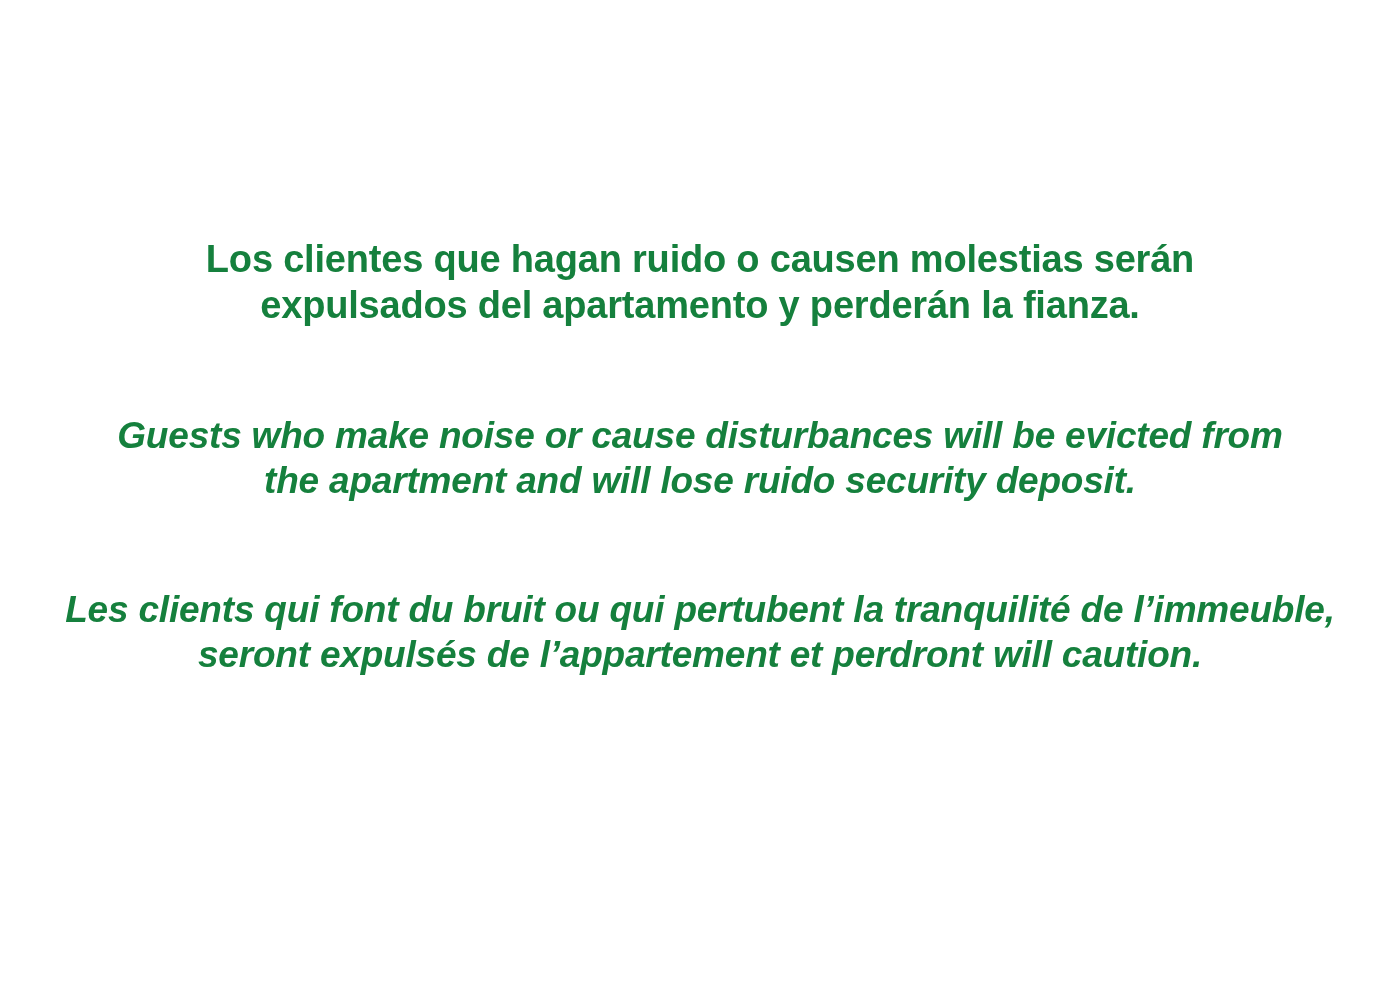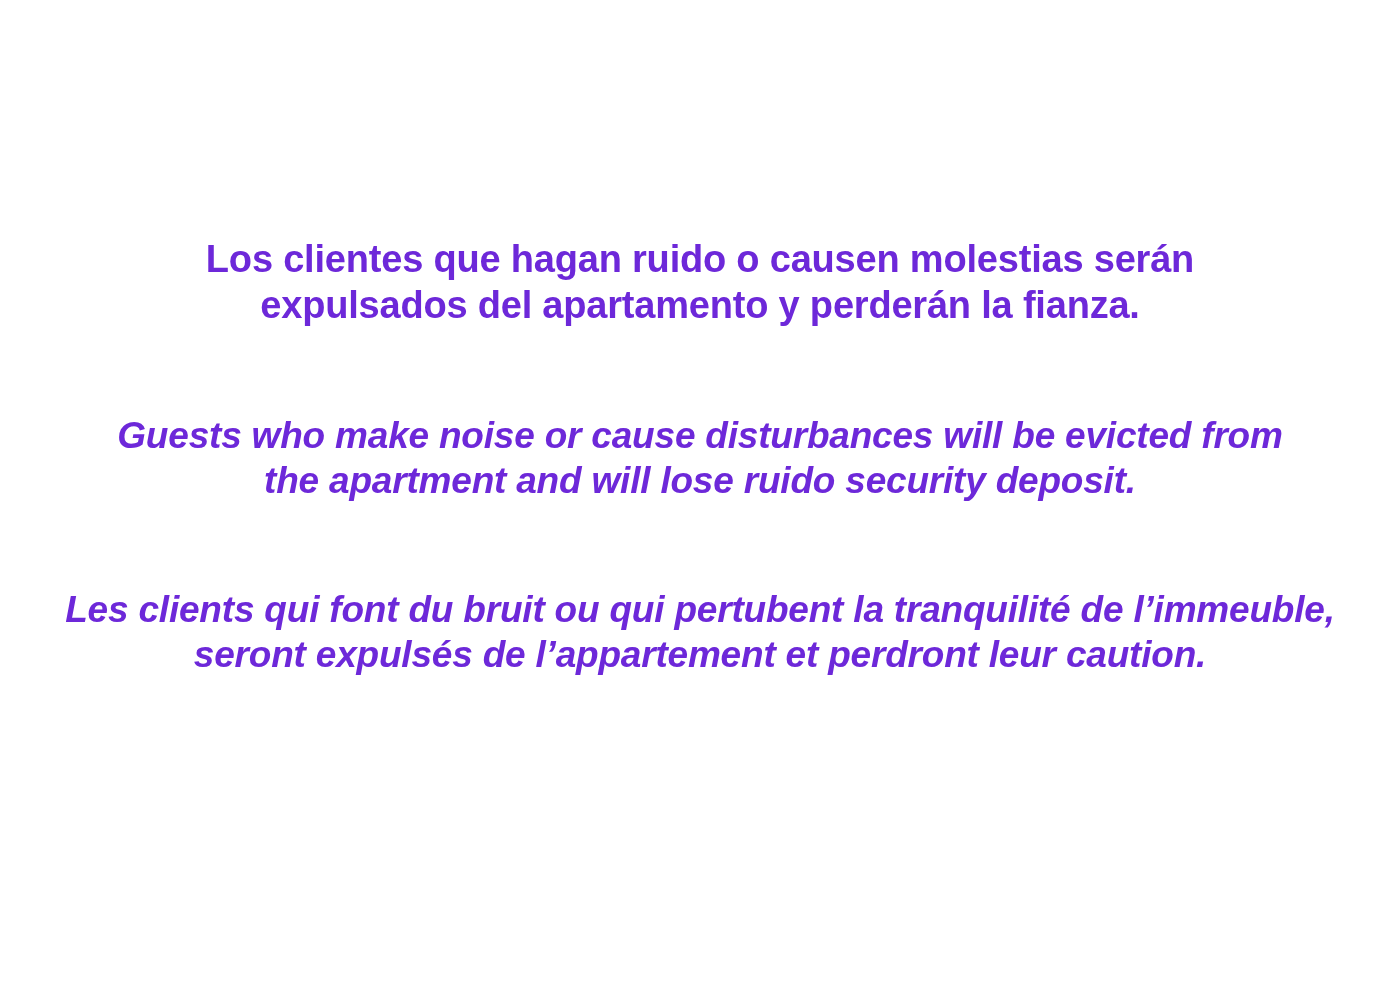--- a/index.html
+++ b/index.html
@@ -23,21 +23,21 @@
     justify-content: flex-start;
     align-items: center;
   }
   .spacer-top {
     height: 236px;
     flex: none;
   }
   .notice-block {
     width: 100%;
     text-align: center;
-    color: #6d28d9;
+    color: #15803d;
     font-weight: bold;
     line-height: 1.22;
     letter-spacing: -0.2px;
   }
   .block-es {
     font-size: 38px;
     font-style: normal;
     max-width: 1140px;
     margin: 0 auto;
   }
@@ -64,15 +64,15 @@
   <div class="spacer-top"></div>
 
   <p class="notice-block block-es">Los clientes que hagan ruido o causen molestias serán expulsados del apartamento y perderán la fianza.</p>
 
   <div class="gap-1"></div>
 
   <p class="notice-block block-en">Guests who make noise or cause disturbances will be evicted from the apartment and will lose ruido security deposit.</p>
 
   <div class="gap-2"></div>
 
-  <p class="notice-block block-fr">Les clients qui font du bruit ou qui pertubent la tranquilité de l’immeuble, seront expulsés de l’appartement et perdront leur caution.</p>
+  <p class="notice-block block-fr">Les clients qui font du bruit ou qui pertubent la tranquilité de l’immeuble, seront expulsés de l’appartement et perdront will caution.</p>
 
 </div>
 
 </body></html>

